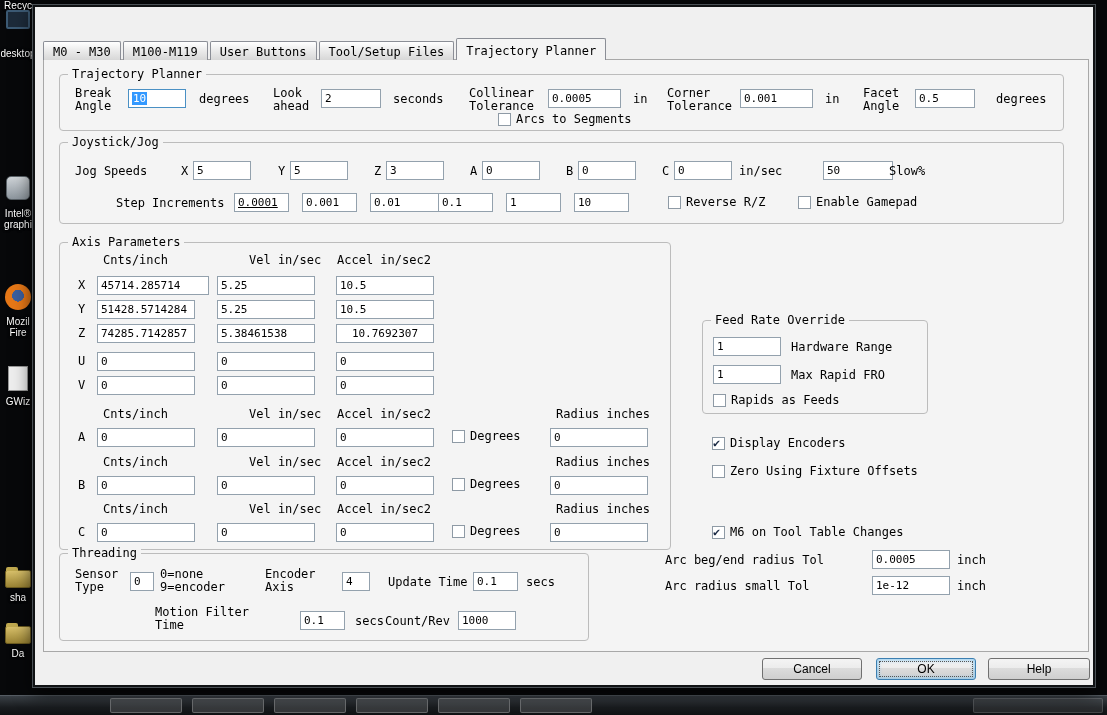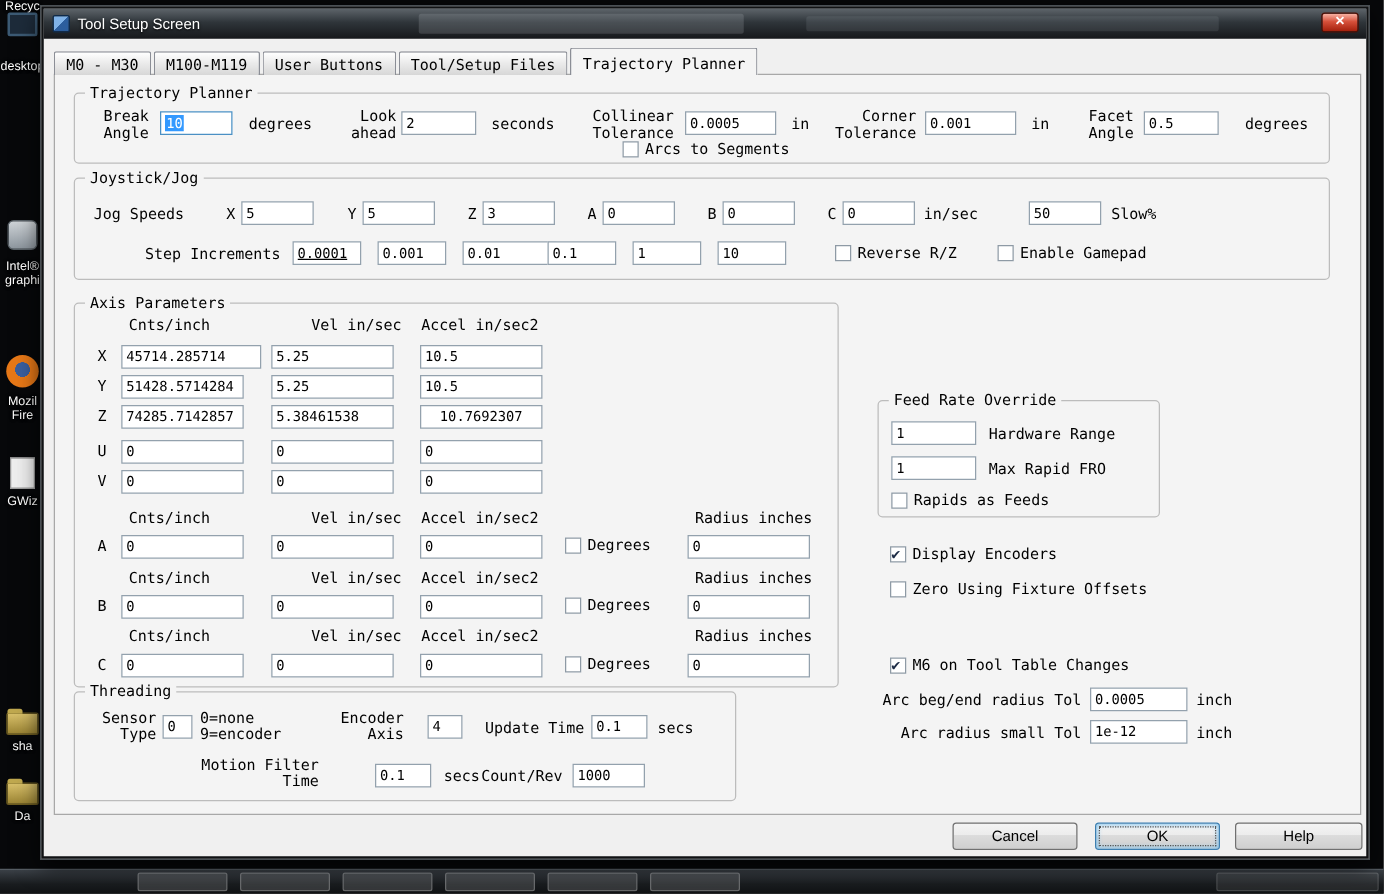--- a/index.html
+++ b/index.html
@@ -37,21 +37,21 @@
   .tab { height:19px; padding:3px 9px 0; font-size:12px; color:#000; background:linear-gradient(#ffffff,#ececec 45%,#d7d7d7); border:1px solid #8b8e96; border-bottom:none; border-radius:2px 2px 0 0; margin-right:2px; white-space:nowrap; cursor:pointer; }
   .tab.active { height:22px; padding-top:5px; background:#f4f4f4; box-shadow:0 2px 0 0 #f4f4f4; z-index:5; }
   .panel { position:absolute; left:8px; top:52px; width:1046px; height:593px; background:#f4f4f4; border:1px solid #a8a8a8; z-index:1; }
 
   .group { position:absolute; border:1px solid #bcbcbc; border-radius:4px; z-index:2; }
   .legend { position:absolute; top:-8px; left:8px; background:#f4f4f4; padding:0 4px; font-size:12px; color:#000; white-space:nowrap; }
 
   .lbl { position:absolute; font-size:12px; color:#000; line-height:13px; white-space:nowrap; z-index:3; }
   .lbl.wrap { white-space:normal; }
   .lbl.pre { white-space:pre-line; }
-  .lbl.r { text-align:right; }
+  .lbl.r { }
 
   .fld { position:absolute; height:19px; border:1px solid #93a1ad; background:#fff; font:11px "DejaVu Sans Mono", monospace; padding:1px 3px; color:#000; z-index:3; }
   .selwrap { display:flex; align-items:center; border-color:#4a90c4; }
   .seltext { background:#3399ff; color:#fff; padding:0 1px; }
 
   .check { position:absolute; display:flex; align-items:center; gap:5px; font-size:12px; color:#000; z-index:3; cursor:pointer; }
   .cbox { width:13px; height:13px; background:#fff; border:1px solid #8e9aa5; position:relative; flex:0 0 auto; }
   .cbox.checked::after { content:"✔"; position:absolute; left:0px; top:-2px; font-size:12px; color:#1c2b45; }
   .ctext { white-space:nowrap; }
 
@@ -96,27 +96,20 @@
     <div class="tbtn" style="left:192px"></div>
     <div class="tbtn" style="left:274px"></div>
     <div class="tbtn" style="left:356px"></div>
     <div class="tbtn" style="left:438px"></div>
     <div class="tbtn" style="left:520px"></div>
     <div class="tray"></div>
   </div>
 
   <div class="win">
 
-    <div class="titlebar">
-      <div class="glass1"></div>
-      <div class="glass2"></div>
-      <span class="appicon"></span>
-      <span class="wtitle">Tool Setup Screen</span>
-      <span class="closebtn">✕</span>
-    </div>
 
     <div class="tabs">
       <div class="tab">M0 - M30</div>
       <div class="tab">M100-M119</div>
       <div class="tab">User Buttons</div>
       <div class="tab">Tool/Setup Files</div>
       <div class="tab active">Trajectory Planner</div>
     </div>
 
     <div class="panel"></div>
@@ -155,21 +148,21 @@
       <input class="fld" style="left: 230px; top: 18px; width: 58px;" value="5">
       <span class="lbl" style="left:314px;top:22px">Z</span>
       <input class="fld" style="left: 326px; top: 18px; width: 58px;" value="3">
       <span class="lbl" style="left:410px;top:22px">A</span>
       <input class="fld" style="left: 422px; top: 18px; width: 58px;" value="0">
       <span class="lbl" style="left:506px;top:22px">B</span>
       <input class="fld" style="left: 518px; top: 18px; width: 58px;" value="0">
       <span class="lbl" style="left:602px;top:22px">C</span>
       <input class="fld" style="left: 614px; top: 18px; width: 58px;" value="0">
       <span class="lbl" style="left:679px;top:22px">in/sec</span>
-      <input class="fld" style="left: 763px; top: 18px; width: 58px;" value="50">
+      <input class="fld" style="left: 763px; top: 18px; width: 70px;" value="50">
       <span class="lbl" style="left:829px;top:22px">Slow%</span>
       <span class="lbl" style="left:56px;top:54px">Step Increments</span>
       <input class="fld" style="left: 174px; top: 50px; width: 55px; text-decoration: underline;" value="0.0001">
       <input class="fld" style="left: 242px; top: 50px; width: 55px;" value="0.001">
       <input class="fld" style="left: 310px; top: 50px; width: 75px;" value="0.01">
       <input class="fld" style="left: 378px; top: 50px; width: 55px;" value="0.1">
       <input class="fld" style="left: 446px; top: 50px; width: 55px;" value="1">
       <input class="fld" style="left: 514px; top: 50px; width: 55px;" value="10">
       <label class="check" style="left:608px;top:52px">
         <span class="cbox"></span>

